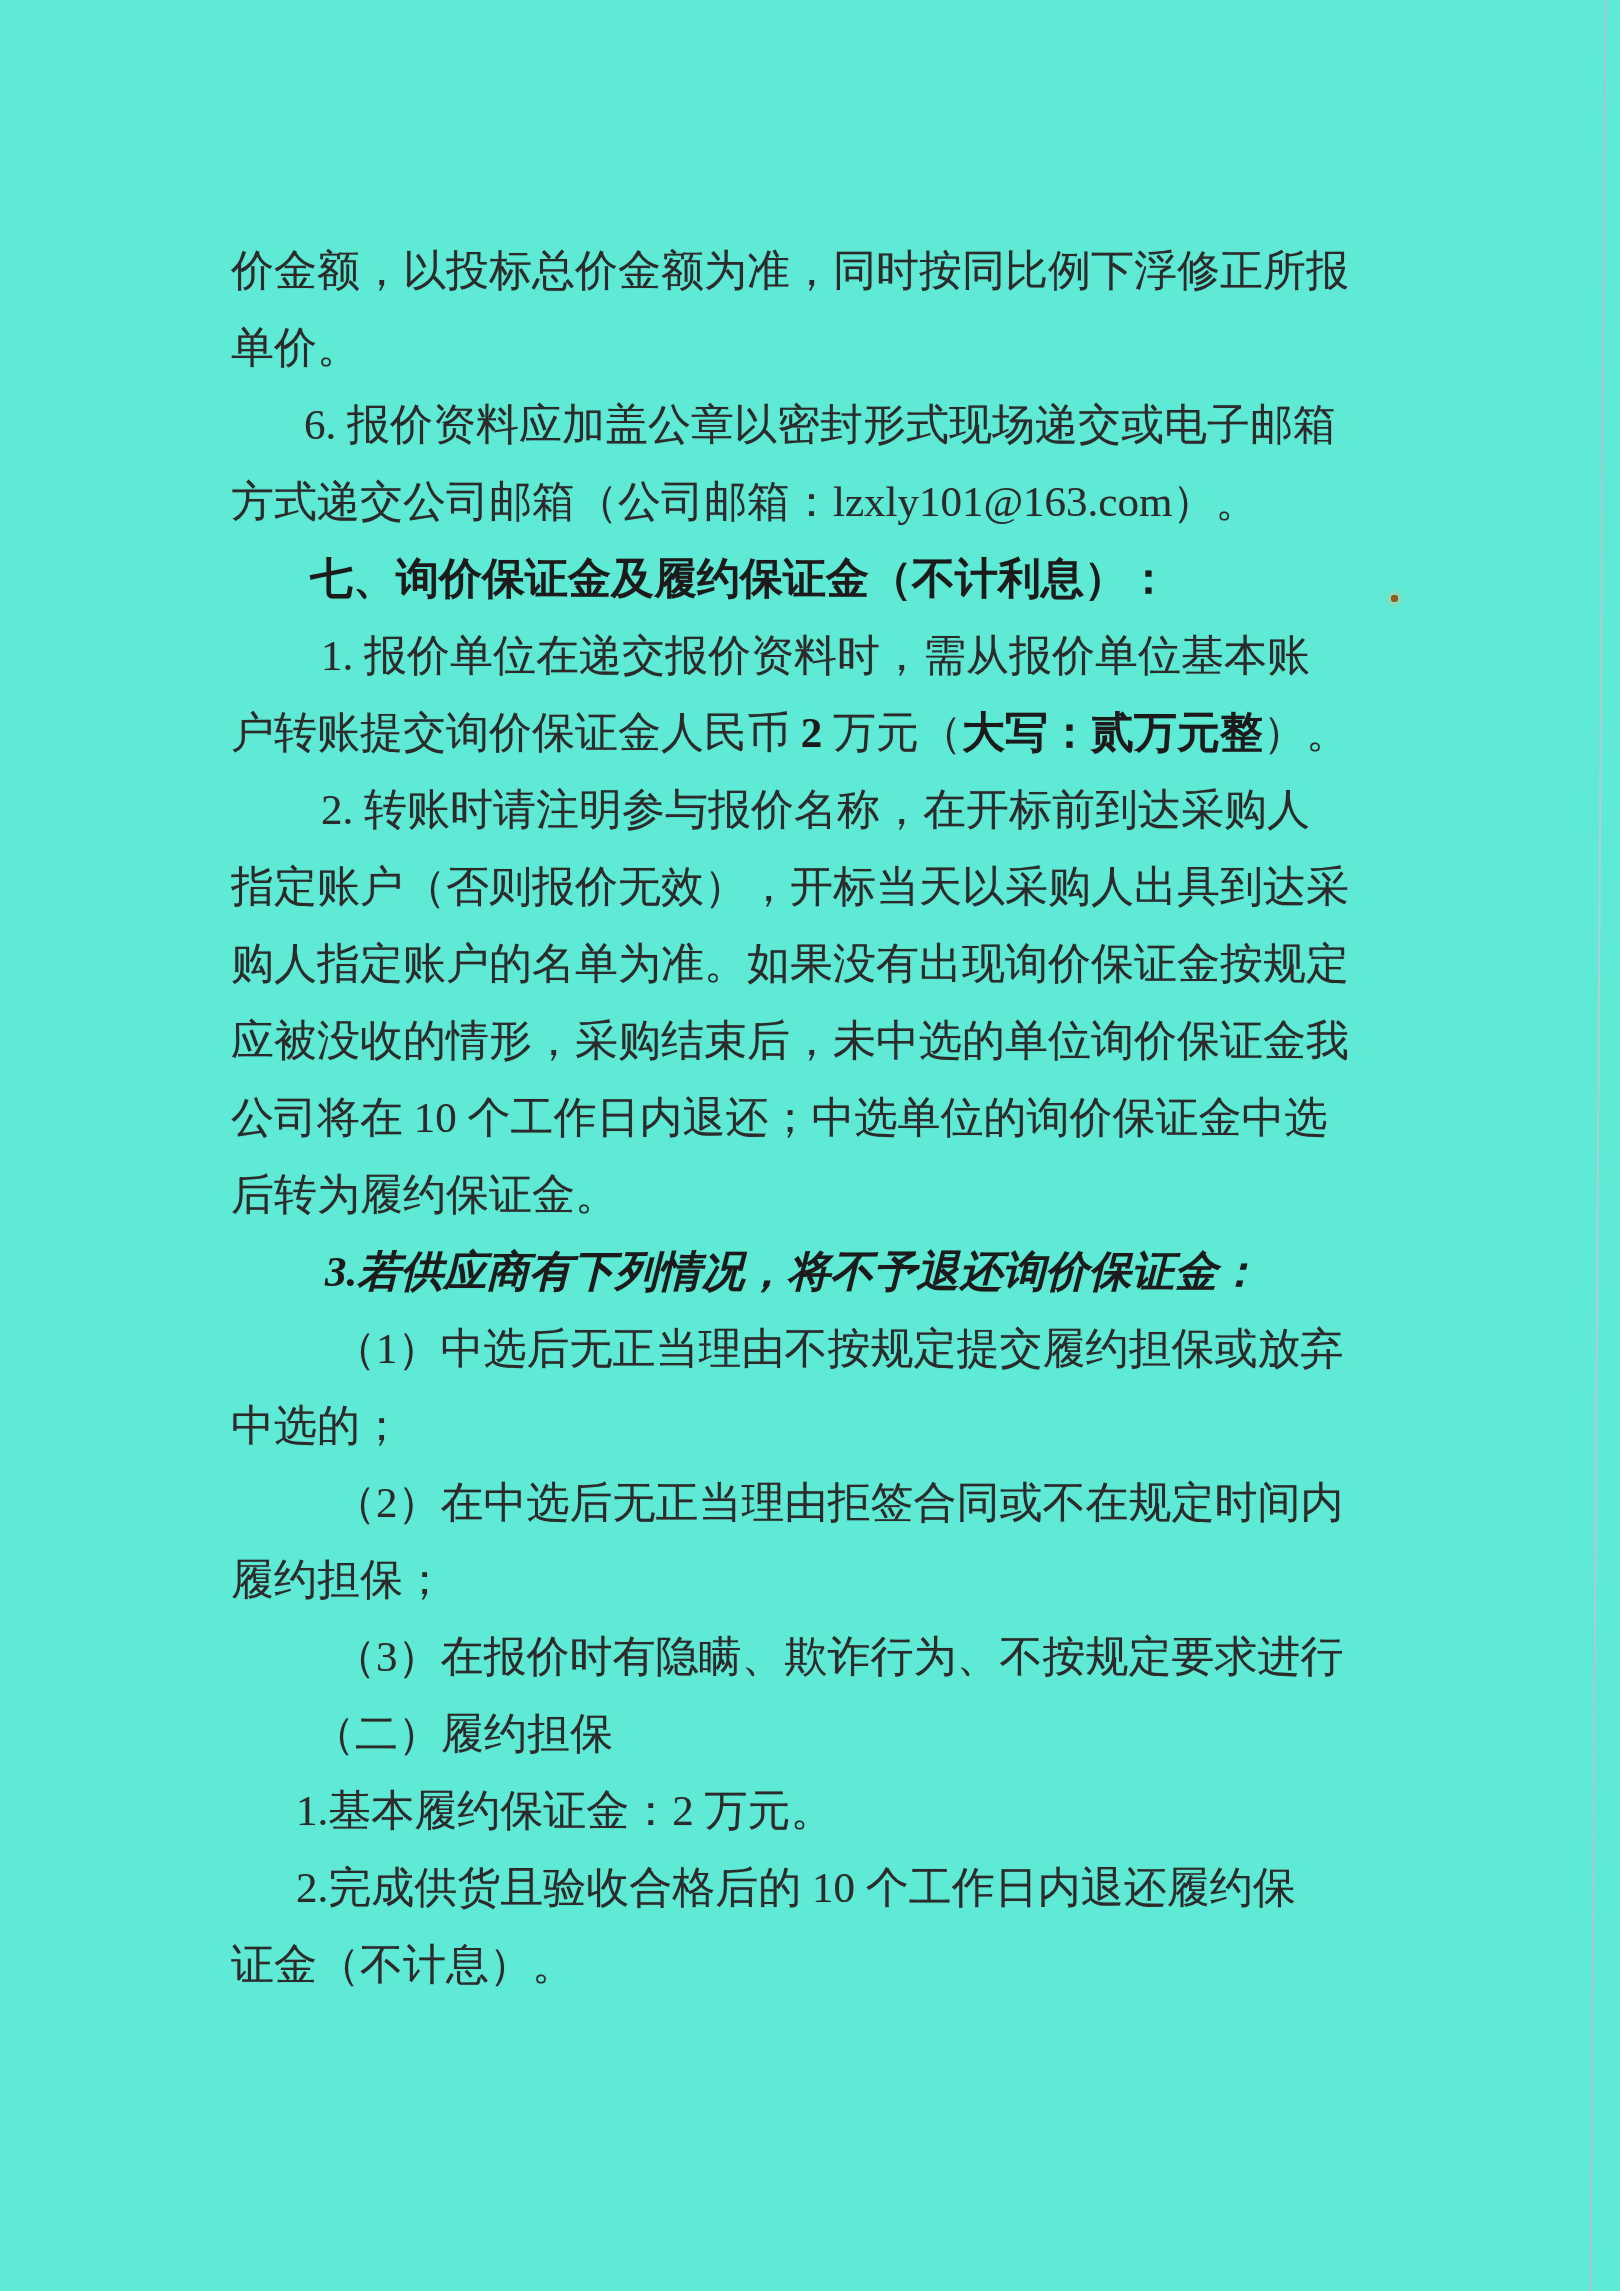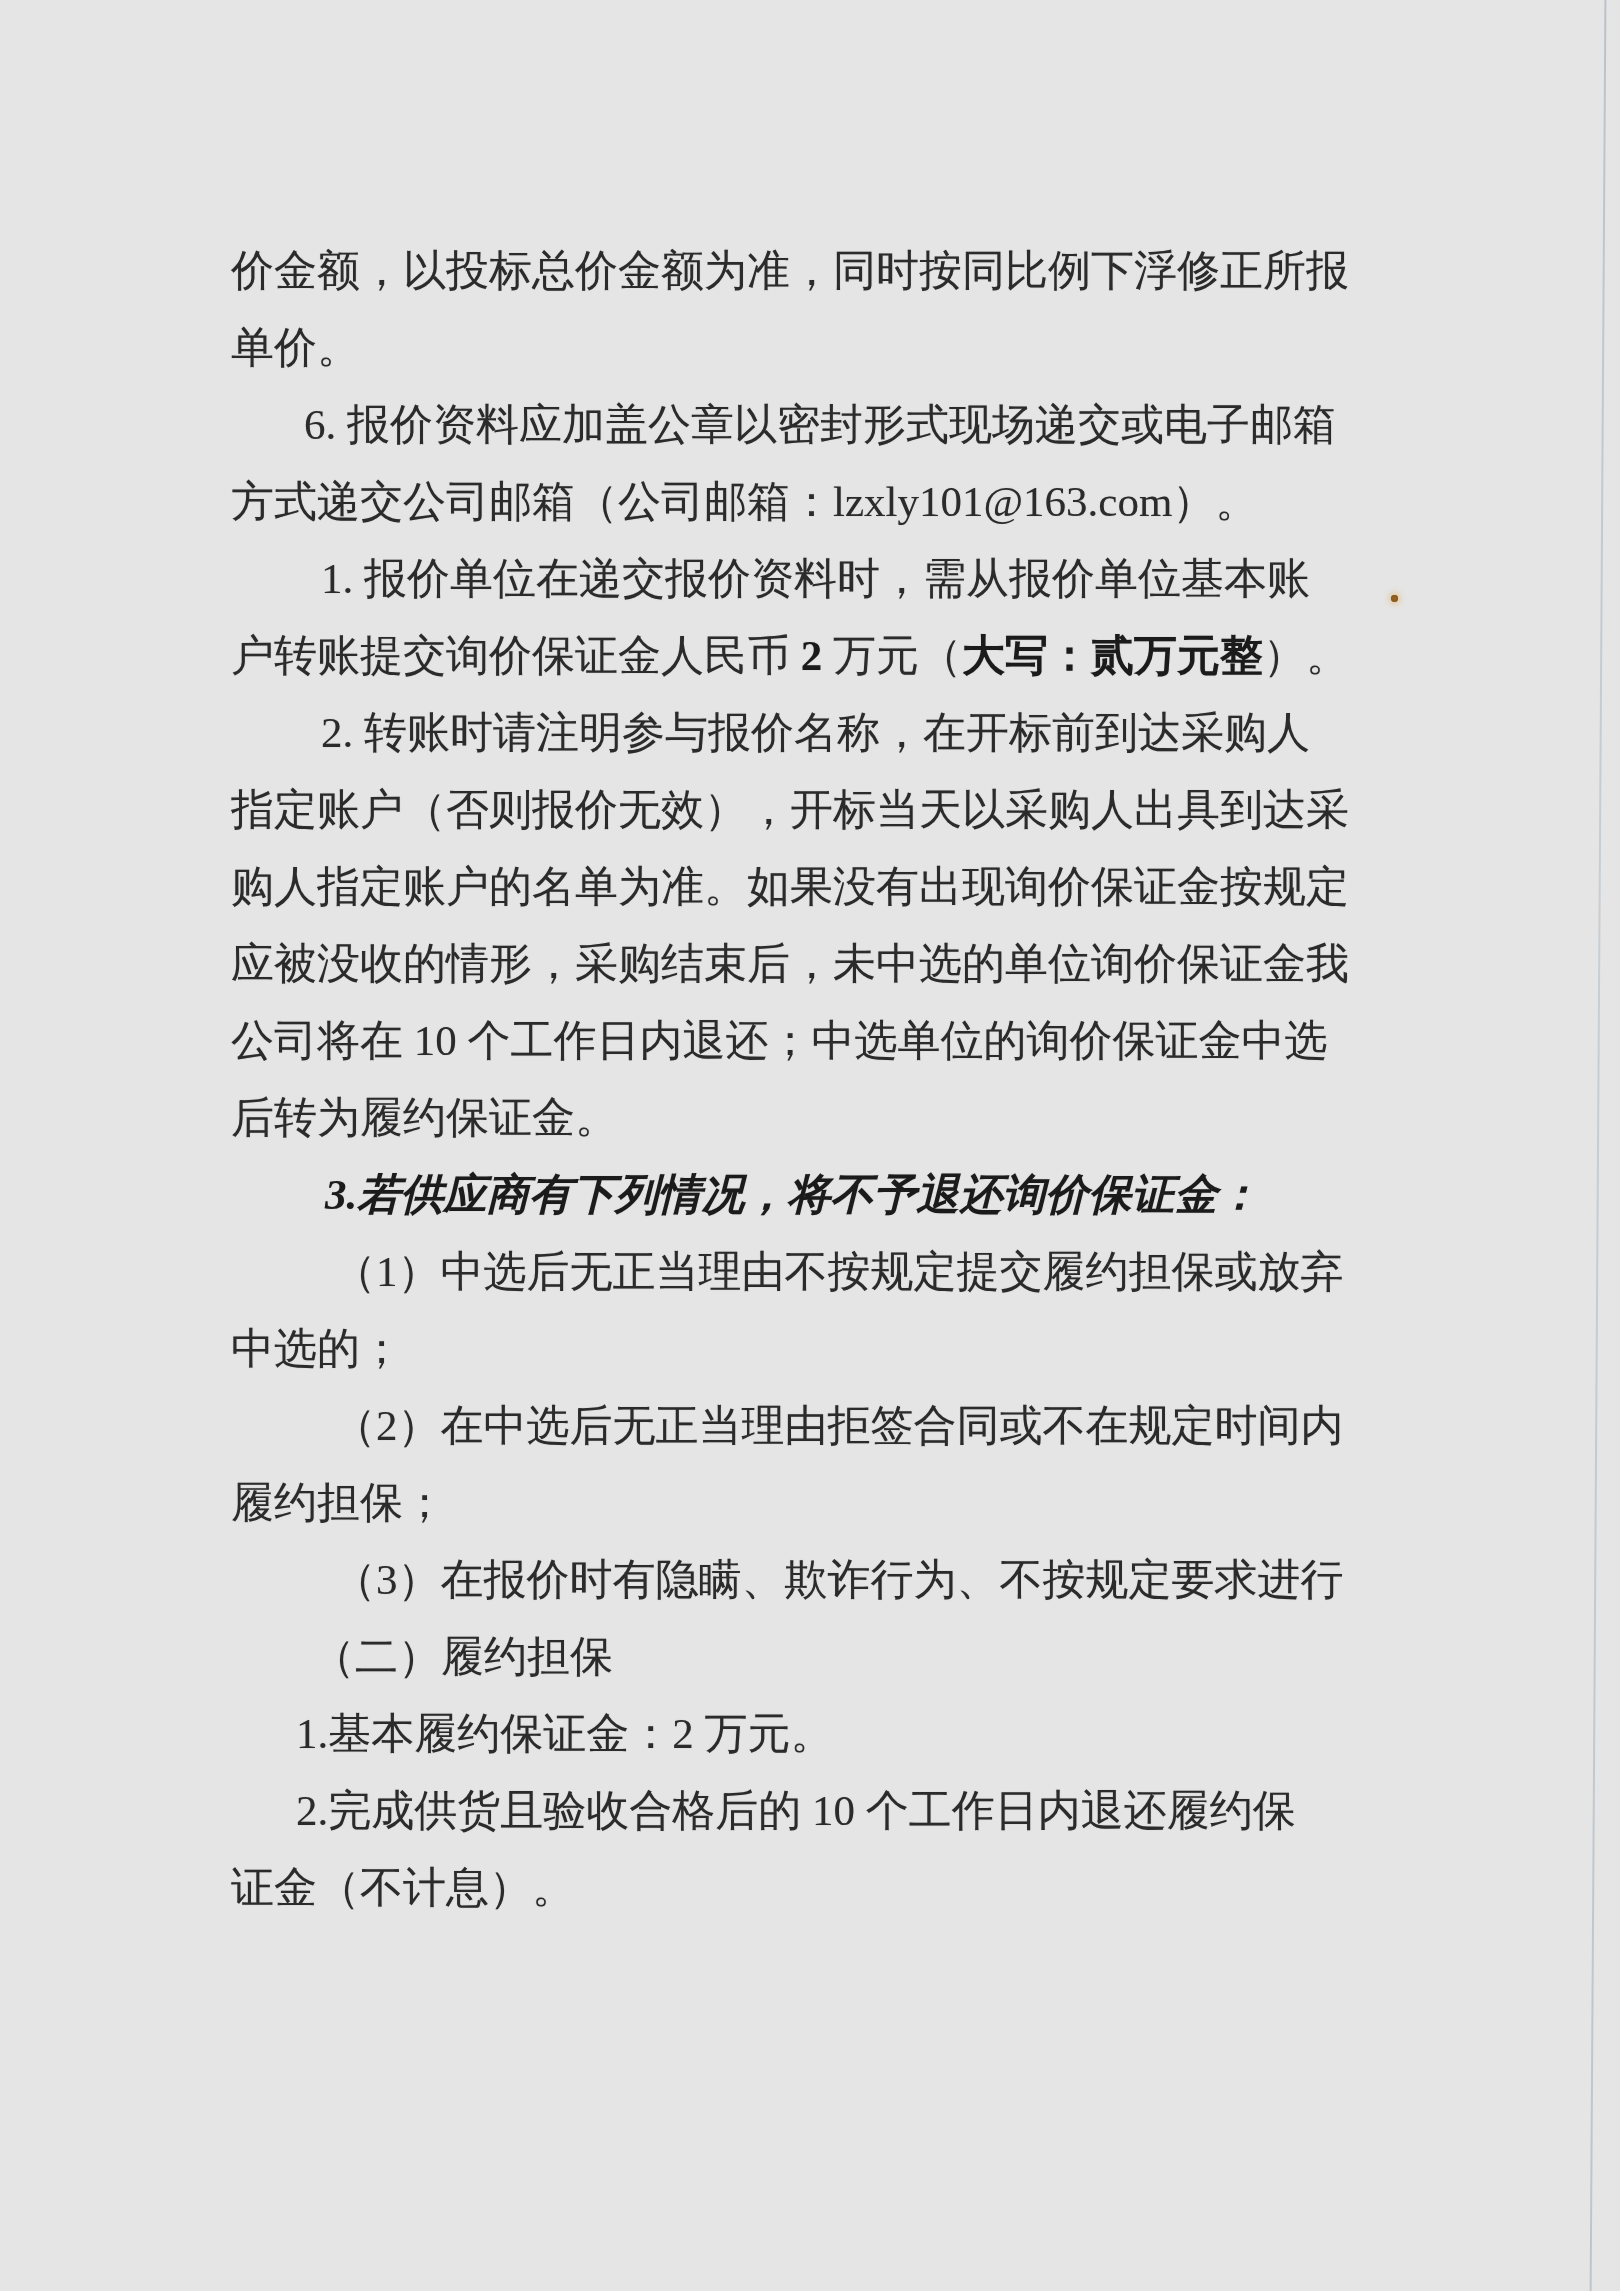--- a/index.html
+++ b/index.html
@@ -5,21 +5,21 @@
   html, body { margin: 0; padding: 0; }
   body {
     width: 1620px; height: 2292px;
     background: #ffffff;
     font-family: "Liberation Serif", "DejaVu Serif", serif;
     position: relative;
     overflow: hidden;
   }
   .page {
     position: absolute; inset: 0;
-    background: #e5e5e5;
+    background: #5eead4;
   }
   
   .scan-line {
     position: absolute;
     left: 1597px; top: -11.8px;
     width: 2px; height: 2323px;
     background: linear-gradient(to bottom, #b3bcc4, #c2cad1 40%, #b6bfc7);
     opacity: 0.85;
     transform: rotate(0.37deg);
     transform-origin: center center;
@@ -58,20 +58,21 @@
 </head>
 <body>
 
 <div class="page">
 
   <div class="textblock">
     <div class="line ind-m">价金额，以投标总价金额为准，同时按同比例下浮修正所报</div>
     <div class="line ind-m">单价。</div>
     <div class="line ind-8">6. 报价资料应加盖公章以密封形式现场递交或电子邮箱</div>
     <div class="line ind-m">方式递交公司邮箱（公司邮箱：lzxly101@163.com）。</div>
+    <div class="line ind-h bold">七、询价保证金及履约保证金（不计利息）：</div>
     <div class="line ind-n">1. 报价单位在递交报价资料时，需从报价单位基本账</div>
     <div class="line ind-m"><span>户转账提交询价保证金人民币 </span><span class="bold">2</span><span> 万元（</span><span class="bold">大写：贰万元整</span><span>）。</span></div>
     <div class="line ind-n">2. 转账时请注明参与报价名称，在开标前到达采购人</div>
     <div class="line ind-m">指定账户（否则报价无效），开标当天以采购人出具到达采</div>
     <div class="line ind-m">购人指定账户的名单为准。如果没有出现询价保证金按规定</div>
     <div class="line ind-m">应被没收的情形，采购结束后，未中选的单位询价保证金我</div>
     <div class="line ind-m">公司将在 10 个工作日内退还；中选单位的询价保证金中选</div>
     <div class="line ind-m">后转为履约保证金。</div>
     <div class="line ind-b bold">3.若供应商有下列情况，将不予退还询价保证金：</div>
     <div class="line ind-br">（1）中选后无正当理由不按规定提交履约担保或放弃</div>

